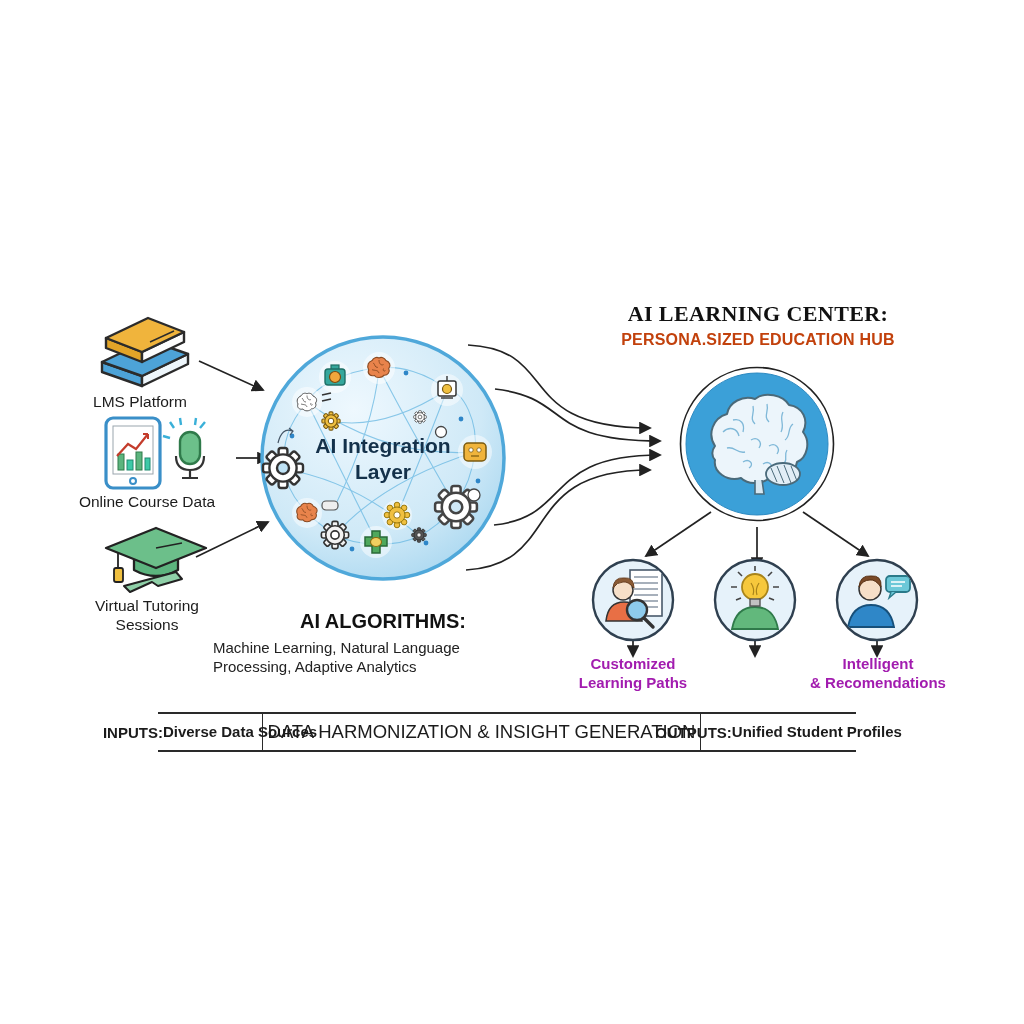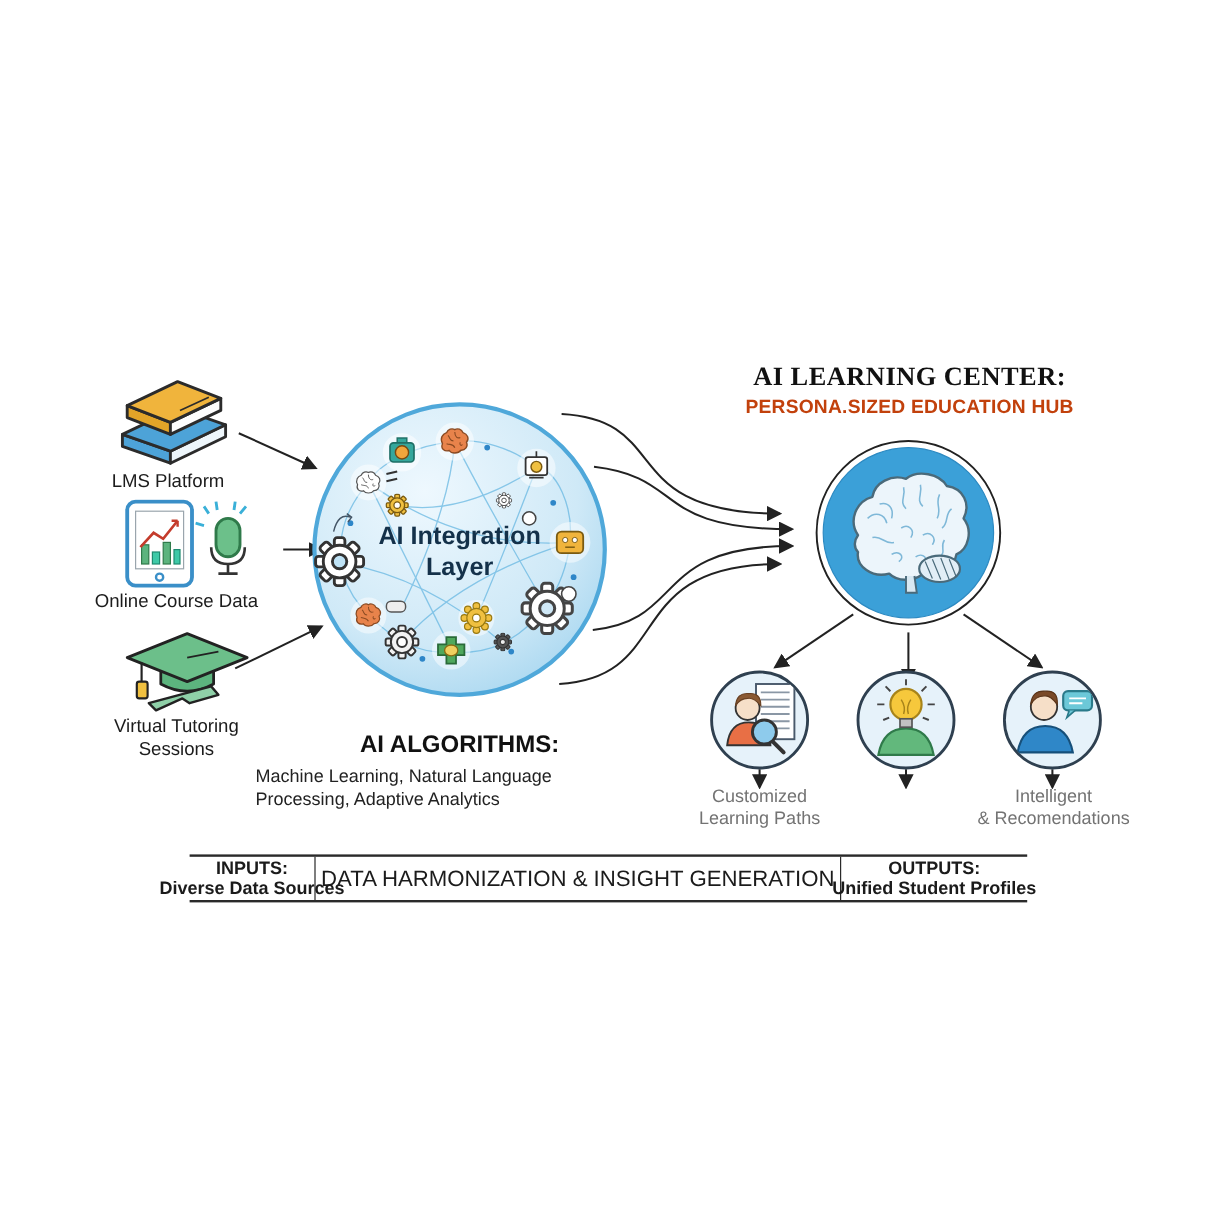--- a/index.html
+++ b/index.html
@@ -4,23 +4,23 @@
 <style>
   html,body{margin:0;padding:0;background:#fff;}
   body{width:1024px;height:1024px;font-family:"Liberation Sans",sans-serif;color:#1b1b1b;}
   .canvas{position:relative;width:1024px;height:1024px;background:#ffffff;overflow:hidden;}
   .abs{position:absolute;}
   .input-label{font-weight:400;font-size:15.5px;line-height:19px;text-align:center;color:#1c1c1c;}
   .alg-title{font-weight:700;font-size:20px;text-align:center;color:#111;}
   .alg-sub{font-size:15px;line-height:19px;color:#222;}
   .hub-title{font-weight:700;font-size:22px;letter-spacing:.4px;text-align:center;color:#111;font-family:Liberation Serif, serif;}
   .hub-subtitle{font-weight:700;font-size:16px;letter-spacing:.2px;text-align:center;color:#c2410c;margin-top:4px;}
-  .out-label{font-size:15px;line-height:19px;text-align:center;color:#737373;font-weight:400;}
+  .out-label{font-size:15px;line-height:19px;text-align:center;color:#a21caf;font-weight:700;}
   .footer-bar{display:flex;border-top:2px solid #2a2a2a;border-bottom:2px solid #2a2a2a;height:40px;box-sizing:border-box;}
-  .footer-cell{display:flex;flex-direction:column;justify-content:center;align-items:center;white-space:nowrap;}
+  .footer-cell{display:flex;flex-direction:row;justify-content:center;align-items:center;white-space:nowrap;}
   .fc-left{width:104px;border-right:1.5px solid #2a2a2a;}
   .fc-mid{width:437px;border-right:1.5px solid #2a2a2a;}
   .fc-right{width:155px;align-items:center;}
   .footer-title{font-weight:700;font-size:15px;line-height:17px;}
   .footer-sub{font-weight:600;font-size:15px;line-height:18px;}
   .footer-center{font-weight:400;font-size:18.5px;}
   .circle-title{font-family:"Liberation Sans",sans-serif;font-weight:700;font-size:21px;fill:#14314a;}
   svg{display:block;}
 </style>
 </head>

